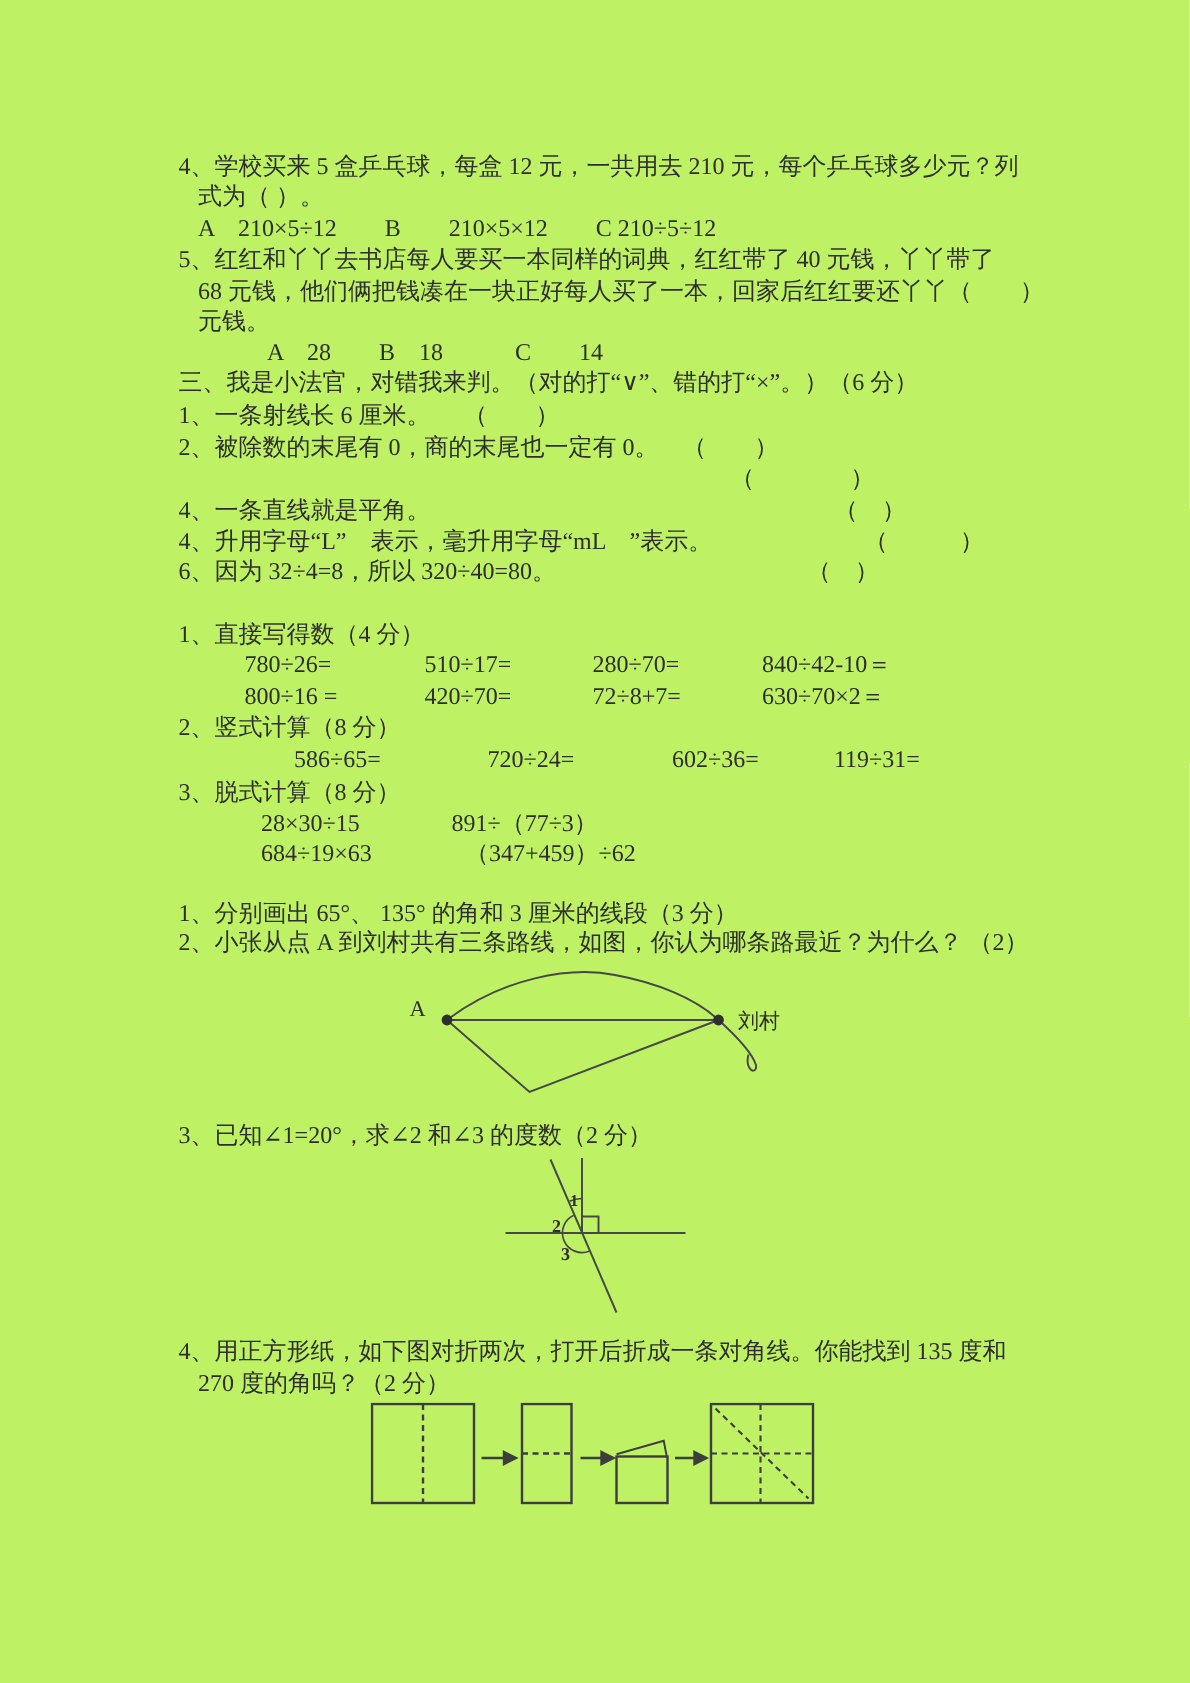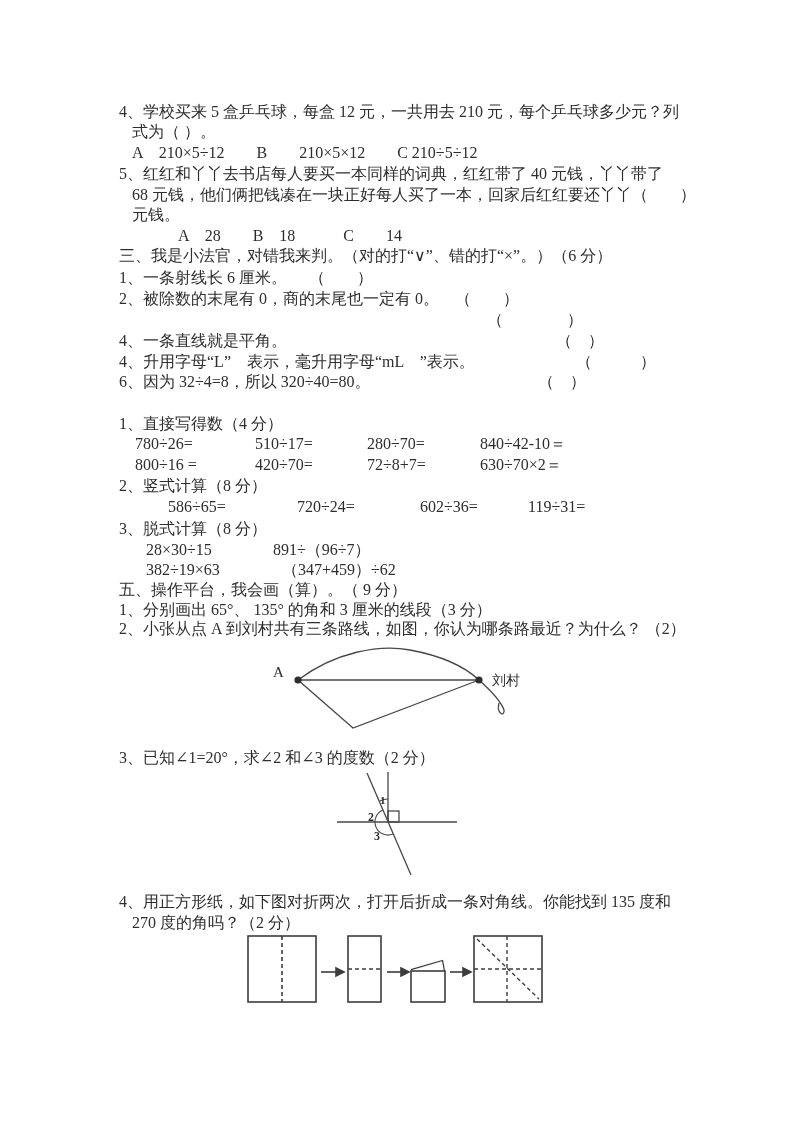--- a/index.html
+++ b/index.html
@@ -1,24 +1,24 @@
 <!DOCTYPE html>
 <html><head>
 <meta charset="utf-8">
 <style>
   html,body { margin:0; padding:0; background:#e8e8e8; }
   .page {
     position:relative; width:793px; height:1122px; margin:0 auto;
-    background:#ffffff; overflow:hidden;
+    background:#bef264; overflow:hidden;
     font-family:"Liberation Serif","DejaVu Serif",serif;
     font-size:16px; line-height:20px; color:#2e2e2e;
   }
   .ln { position:absolute; white-space:nowrap; }
   .tf-paren { position:absolute; top:0; white-space:nowrap; }
-  .cell { position:absolute; top:0; white-space:nowrap; }
+  .cell { position:absolute; top:0; white-space:nowrap;margin-left:28px; }
   svg { display:block; }
   svg text { font-family:"Liberation Serif","DejaVu Serif",serif; fill:#2e2e2e; }
   .fig { position:absolute; }
 </style>
 </head>
 <body>
 
 <div class="page">
 
   <div class="ln" style="top:102px;left:119px">4、学校买来 5 盒乒乓球，每盒 12 元，一共用去 210 元，每个乒乓球多少元？列</div>
@@ -75,28 +75,27 @@
   <div class="ln" style="top:497px;left:0;width:793px">
     <span class="cell" style="left:168px">586÷65=</span>
     <span class="cell" style="left:297px">720÷24=</span>
     <span class="cell" style="left:420px">602÷36=</span>
     <span class="cell" style="left:528px">119÷31=</span>
   </div>
 
   <div class="ln" style="top:519px;left:119px">3、脱式计算（8 分）</div>
   <div class="ln" style="top:540px;left:0;width:793px">
     <span class="cell" style="left:146px">28×30÷15</span>
-    <span class="cell" style="left:273px">891÷（96÷7）</span>
+    <span class="cell" style="left:273px">891÷（77÷3）</span>
   </div>
   <div class="ln" style="top:560px;left:0;width:793px">
-    <span class="cell" style="left:146px">382÷19×63</span>
+    <span class="cell" style="left:146px">684÷19×63</span>
     <span class="cell" style="left:282px">（347+459）÷62</span>
   </div>
 
-  <div class="ln" style="top:580px;left:119px">五、操作平台，我会画（算）。（ 9 分）</div>
   <div class="ln" style="top:600px;left:119px">1、分别画出 65°、 135° 的角和 3 厘米的线段（3 分）</div>
   <div class="ln" style="top:619px;left:119px">2、小张从点 A 到刘村共有三条路线，如图，你认为哪条路最近？为什么？ （2）</div>
 
   <div class="fig" style="top:640px;left:265px">
     <svg width="265" height="110" viewBox="0 0 265 110">
       <g fill="none" stroke="#474747" stroke-width="1.3">
         <line x1="33" y1="40" x2="214" y2="40"></line>
         <path d="M 33 40 C 70 12, 115 4, 145 10 C 172 15, 198 25, 214 40 C 224 49, 236 61, 239 70 C 240 77, 231 74, 234 63"></path>
         <path d="M 33 40 L 88 88 L 214 40"></path>
       </g>

